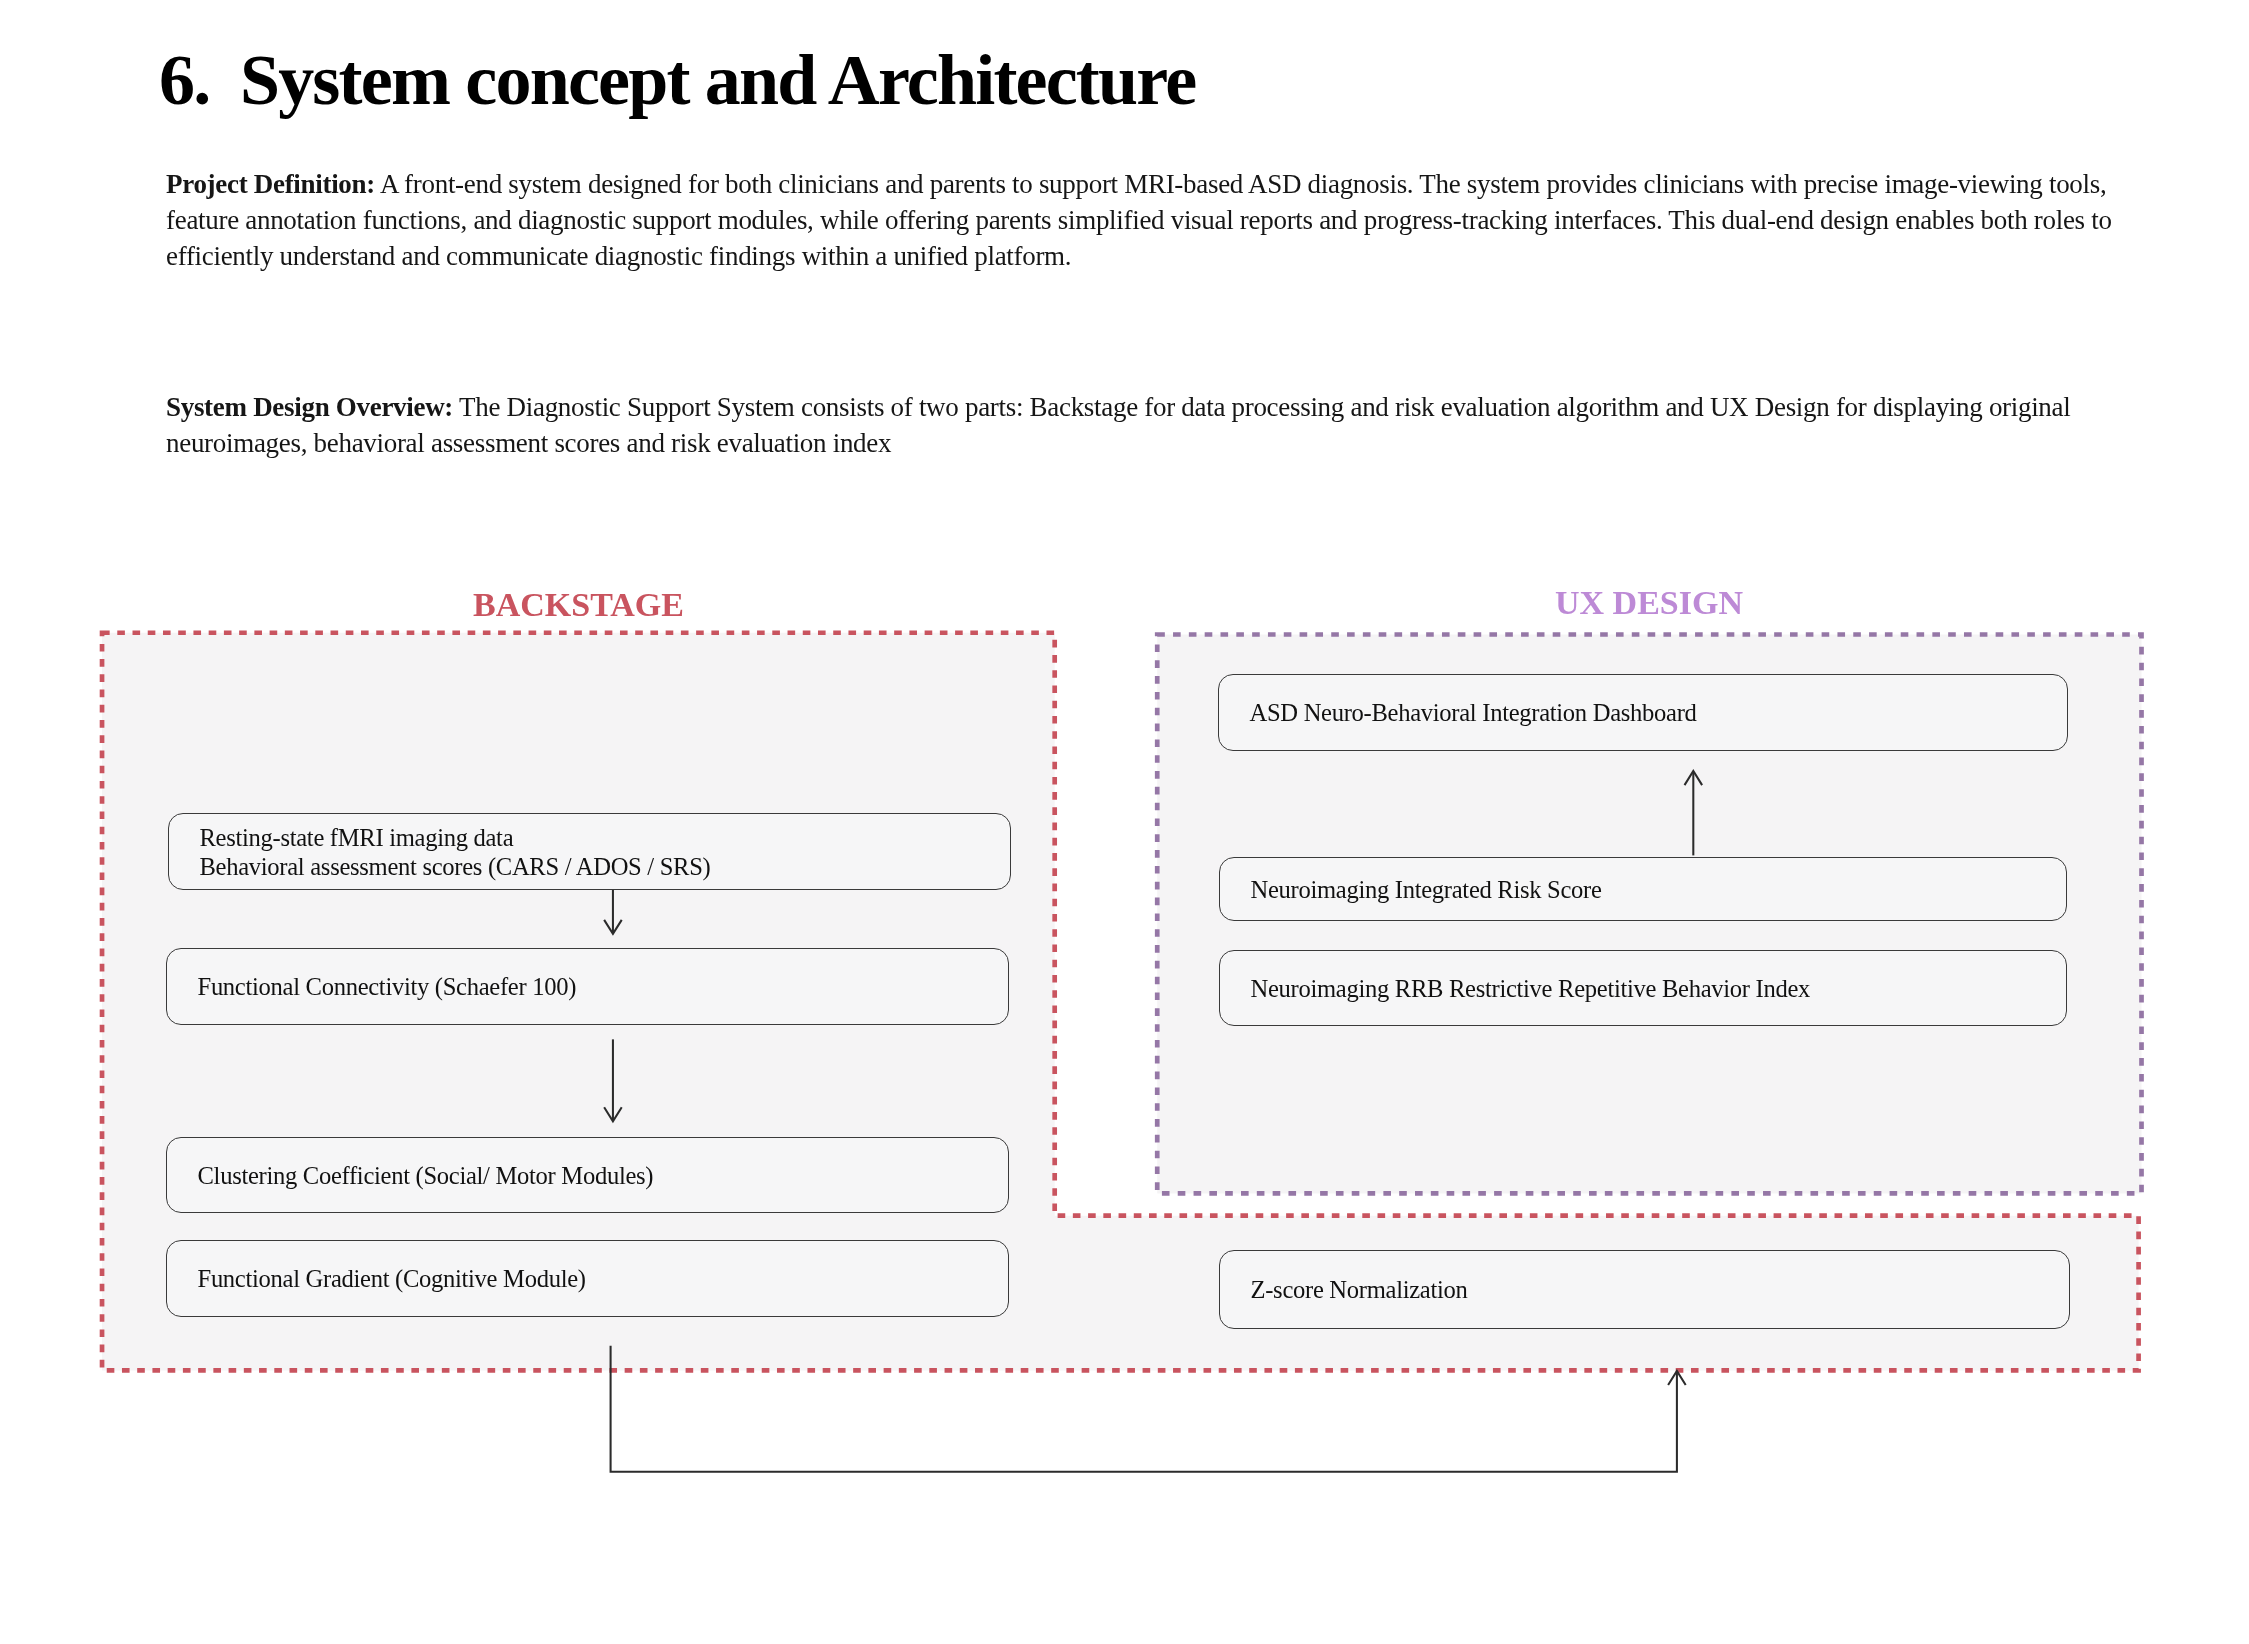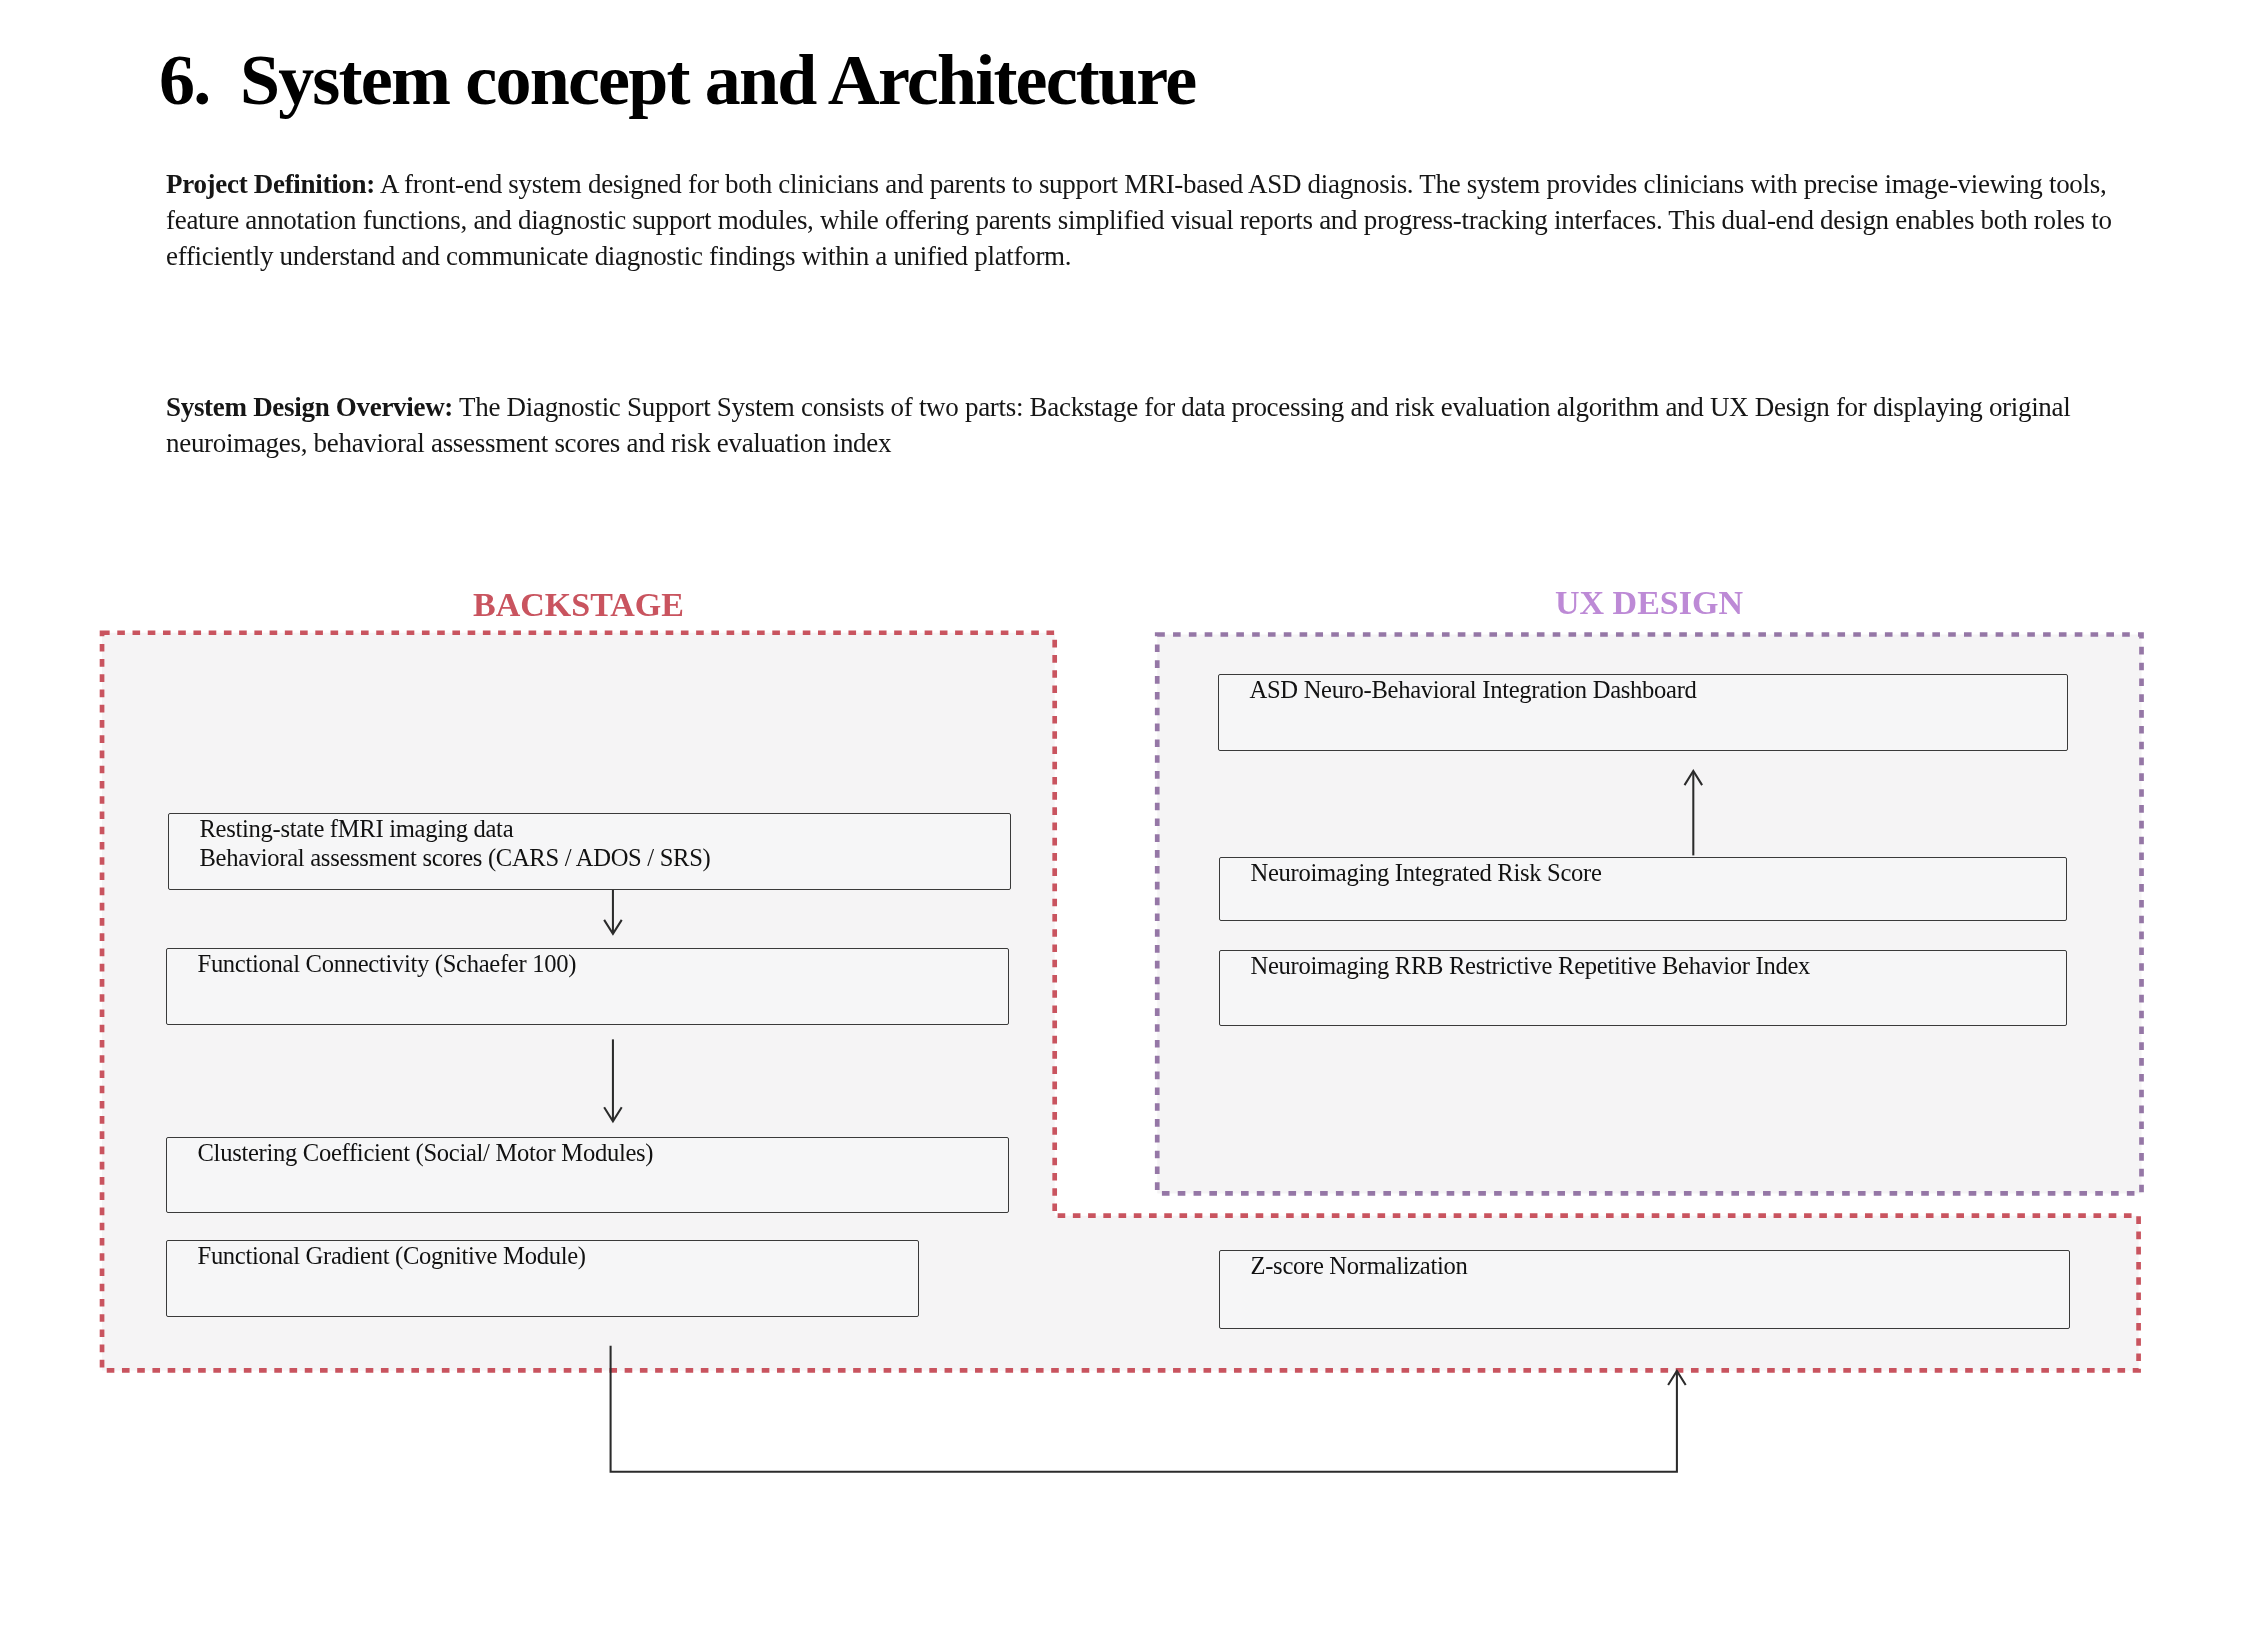--- a/index.html
+++ b/index.html
@@ -77,35 +77,35 @@
   .flow-line{
     stroke:var(--line);
     stroke-width:3.5;
     fill:none;
   }
   
   .dbox{
     position:absolute;
     background:var(--box-fill);
     border:1.2px solid var(--box-border);
-    border-radius:2px;
+    border-radius:15px;
     display:flex;
     flex-direction:column;
-    justify-content:flex-start;
+    justify-content:center;
     padding-left:30.5px;
     padding-right:3px;
     font-size:24.6px;
     letter-spacing:-0.3px;
     line-height:29px;
     color:#111;
   }
   .b1{left:168px;  top:765px; width:843px; height:77px;margin-top:48px;}
   .b2{left:166px;  top:948px; width:843px; height:77px;}
   .b3{left:166px;  top:1137px; width:843px; height:76px;}
-  .b4{left:166px;  top:1240px; width:753px; height:77px;}
+  .b4{left:166px;  top:1240px; width:843px; height:77px;}
   .u1{left:1218px; top:674px; width:850px; height:77px;}
   .u2{left:1219px; top:857px; width:848px; height:64px;}
   .u3{left:1219px; top:950px; width:848px; height:76px;}
   .u4{left:1219px; top:1045px; width:848px; height:76px;}
   .uz{left:1219px; top:1250px; width:851px; height:79px;}
 </style>
 </head>
 <body>
 
 <div class="page">

